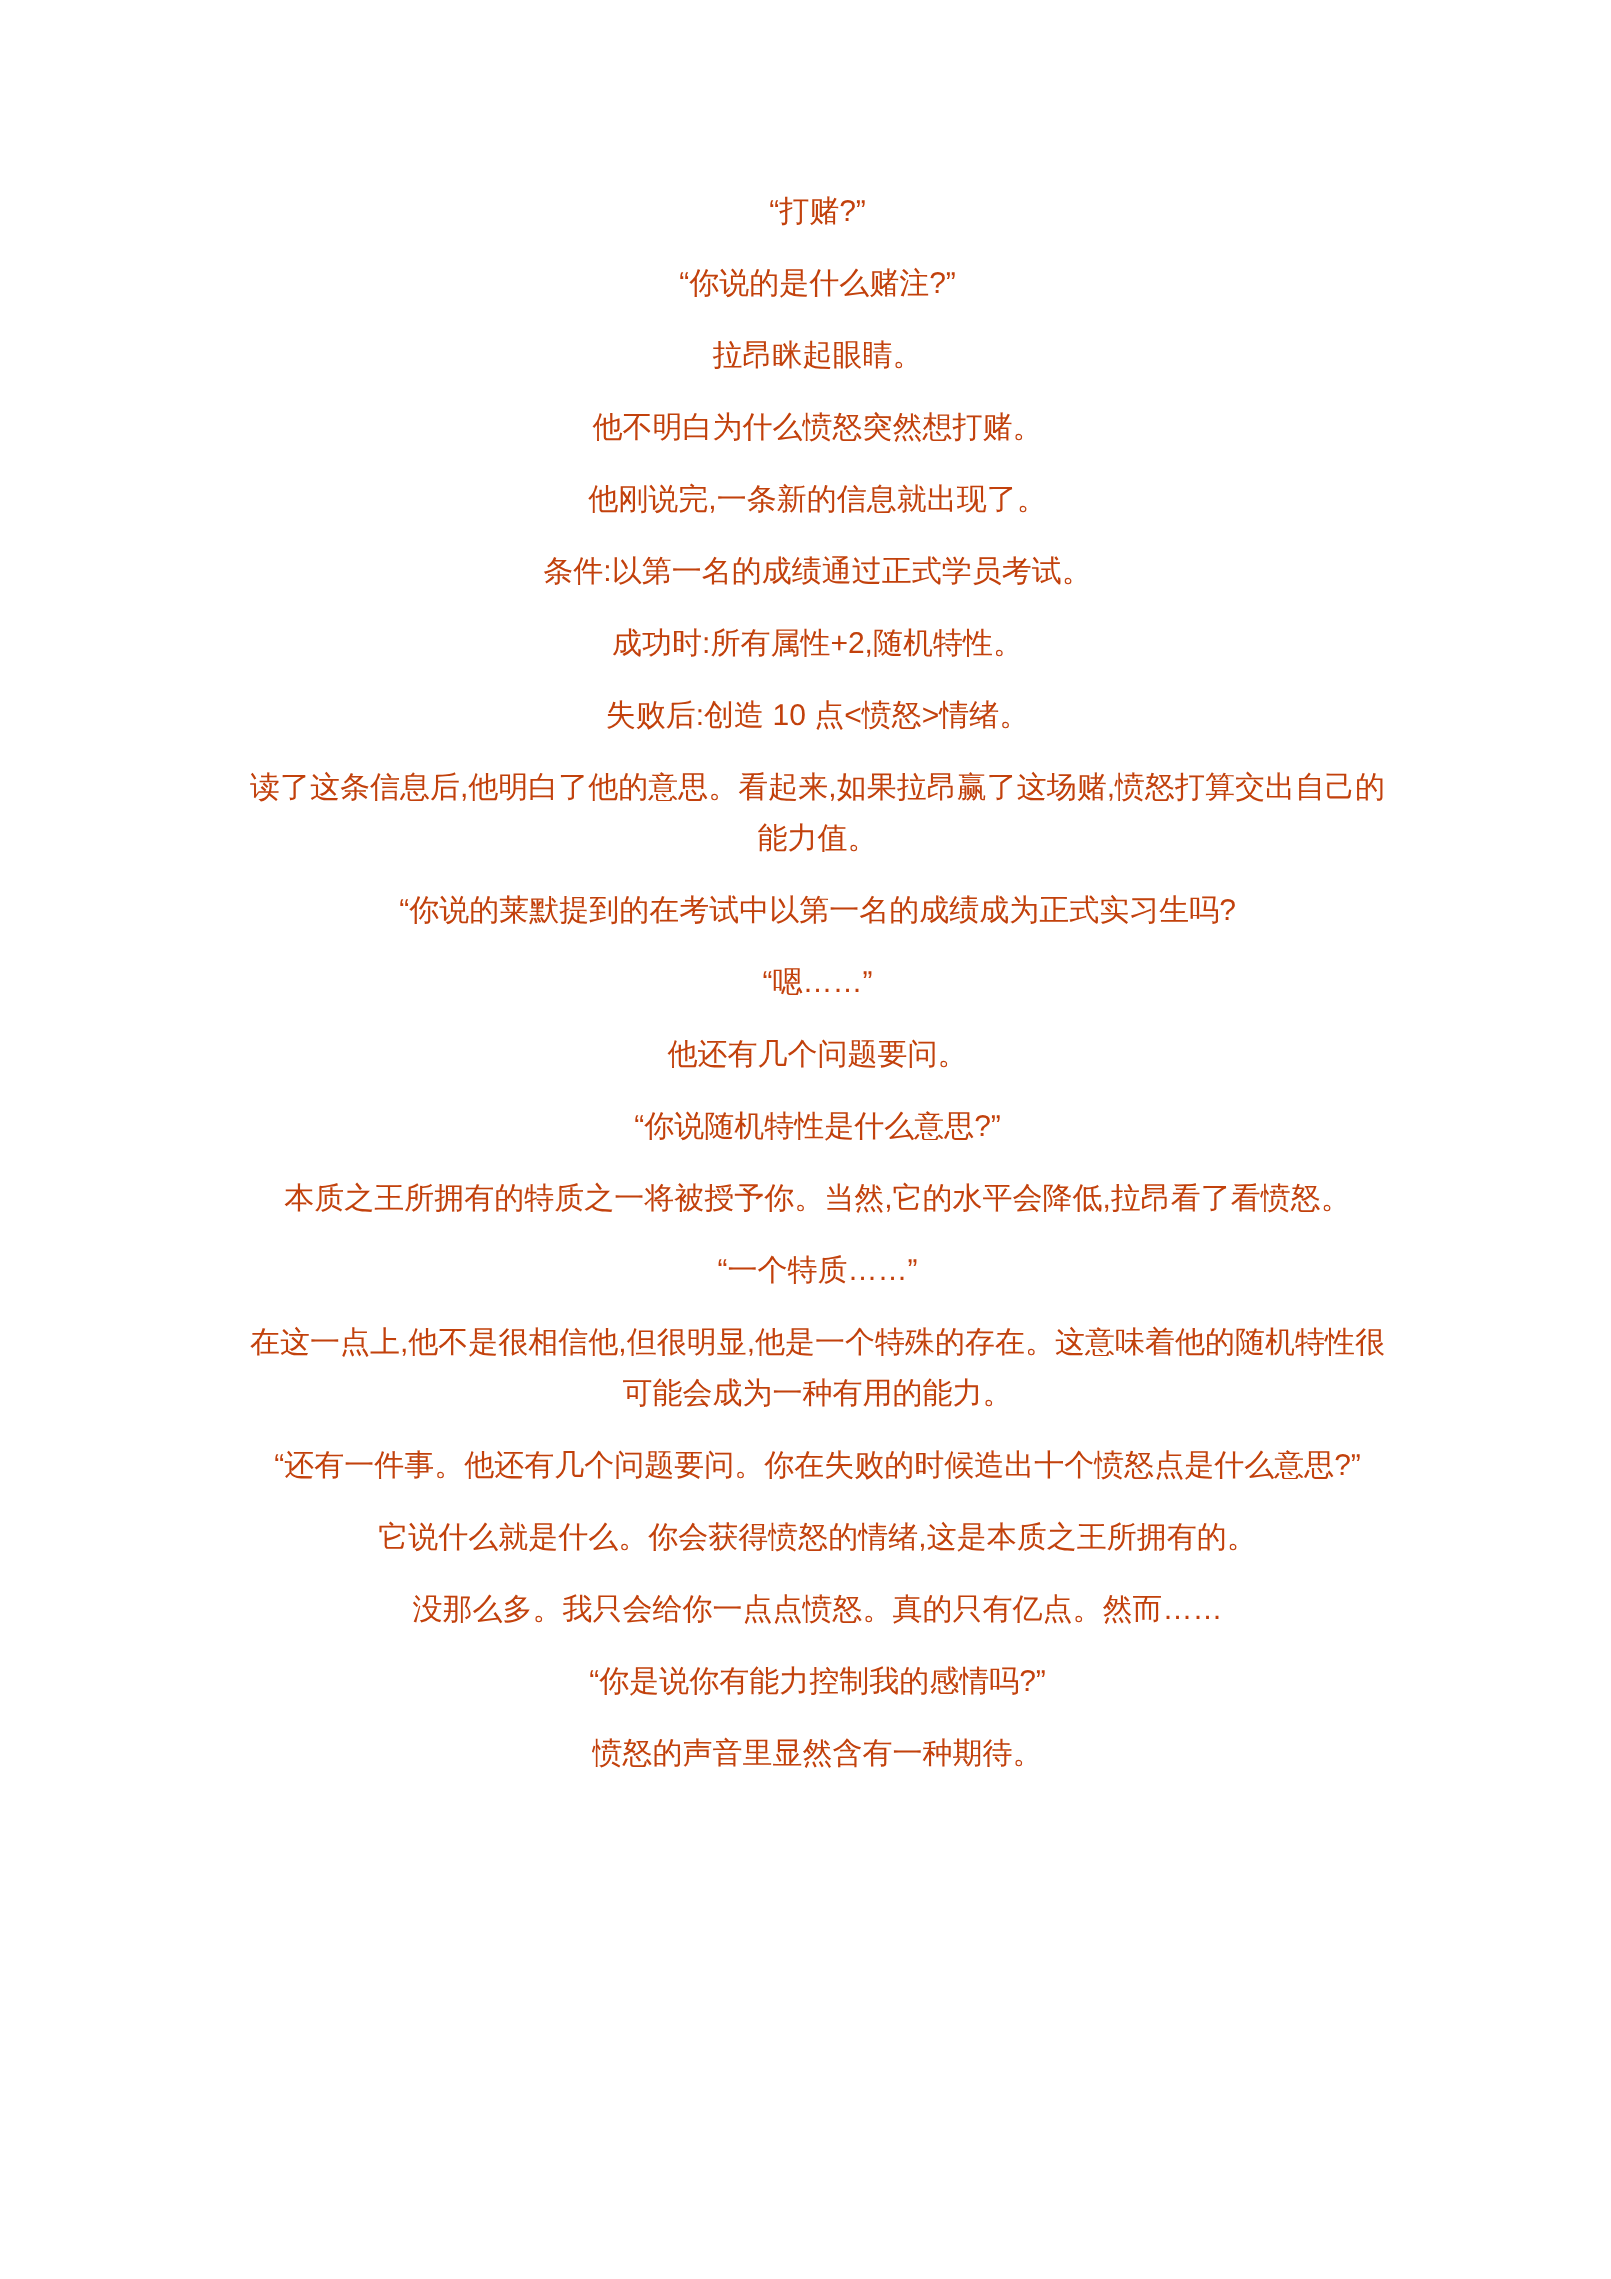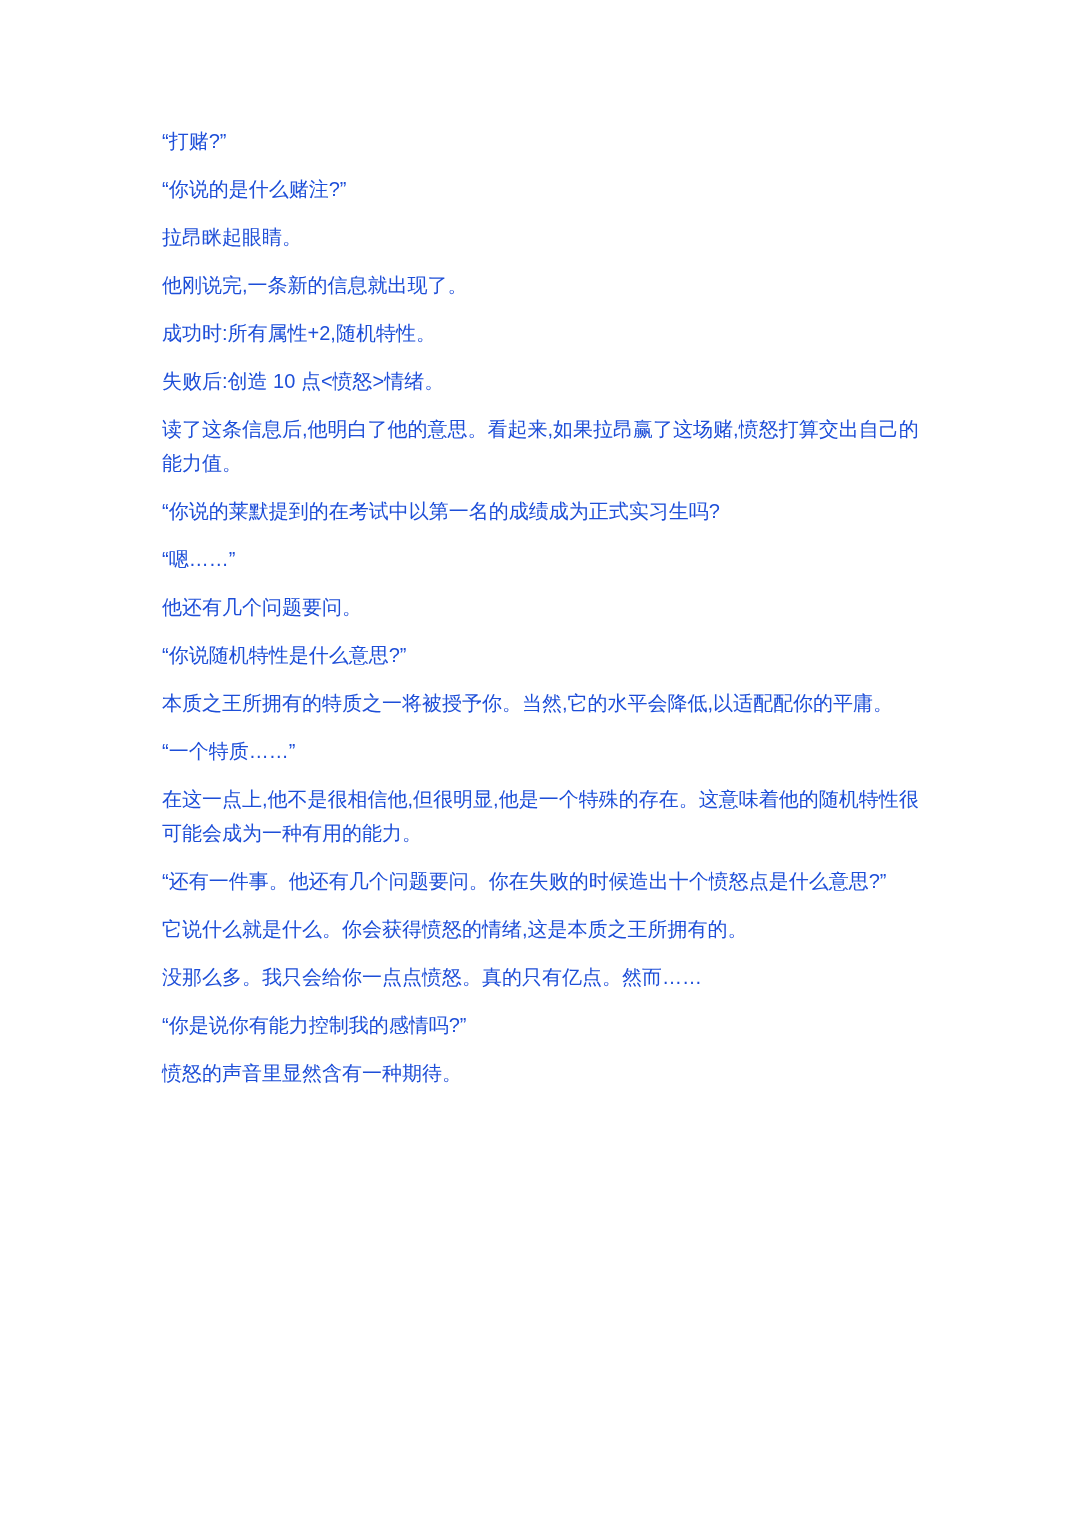--- a/index.html
+++ b/index.html
@@ -25,46 +25,48 @@
   .content {
     position: absolute;
     left: 162px;
     top: 124px;
     width: 766px;
   }
   .content p {
     margin: 0 0 14px 0;
     font-size: 20px;
     line-height: 34px;
-    color: #1d4ed8;
+    color: #c2410c;
     letter-spacing: 0;
     word-break: break-all;
     overflow-wrap: break-word;
-    text-align: left;
+    text-align: center;
     font-weight: 400;
   }
 </style>
 </head>
 <body>
 
 <main class="page">
   <article class="content">
 
   <p>“打赌?”</p>
       <p>“你说的是什么赌注?”</p>
       <p>拉昂眯起眼睛。</p>
+      <p>他不明白为什么愤怒突然想打赌。</p>
       <p>他刚说完,一条新的信息就出现了。</p>
+      <p>条件:以第一名的成绩通过正式学员考试。</p>
       <p>成功时:所有属性+2,随机特性。</p>
       <p>失败后:创造 10 点&lt;愤怒&gt;情绪。</p>
       <p>读了这条信息后,他明白了他的意思。看起来,如果拉昂赢了这场赌,愤怒打算交出自己的能力值。</p>
       <p>“你说的莱默提到的在考试中以第一名的成绩成为正式实习生吗?</p>
       <p>“嗯……”</p>
       <p>他还有几个问题要问。</p>
       <p>“你说随机特性是什么意思?”</p>
-      <p>本质之王所拥有的特质之一将被授予你。当然,它的水平会降低,以适配配你的平庸。</p>
+      <p>本质之王所拥有的特质之一将被授予你。当然,它的水平会降低,拉昂看了看愤怒。</p>
       <p>“一个特质……”</p>
       <p>在这一点上,他不是很相信他,但很明显,他是一个特殊的存在。这意味着他的随机特性很可能会成为一种有用的能力。</p>
       <p>“还有一件事。他还有几个问题要问。你在失败的时候造出十个愤怒点是什么意思?”</p>
       <p>它说什么就是什么。你会获得愤怒的情绪,这是本质之王所拥有的。</p>
       <p>没那么多。我只会给你一点点愤怒。真的只有亿点。然而……</p>
       <p>“你是说你有能力控制我的感情吗?”</p>
       <p>愤怒的声音里显然含有一种期待。</p>
     </article>
 </main>
 

